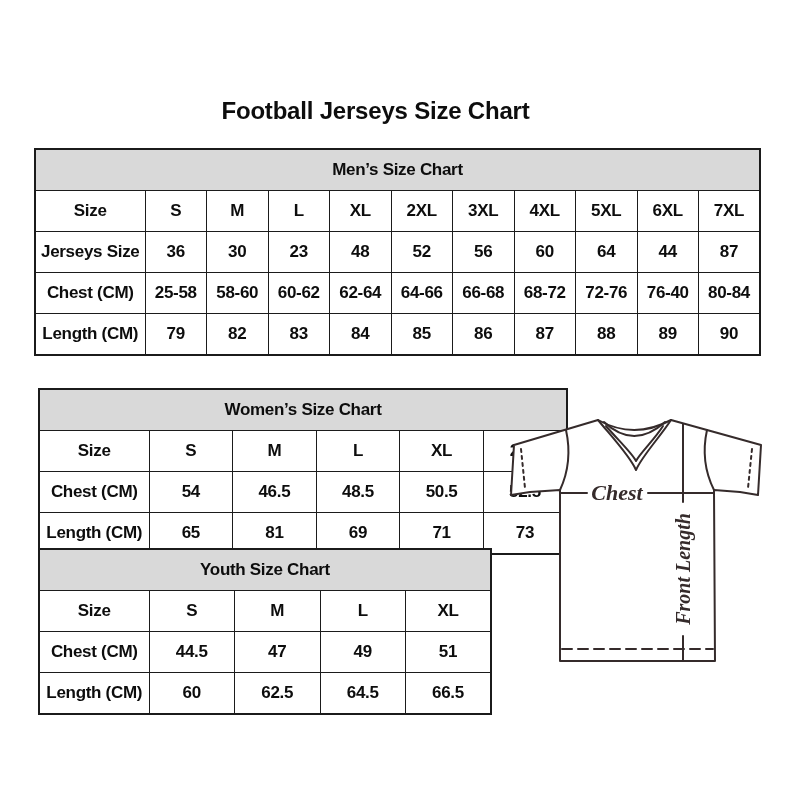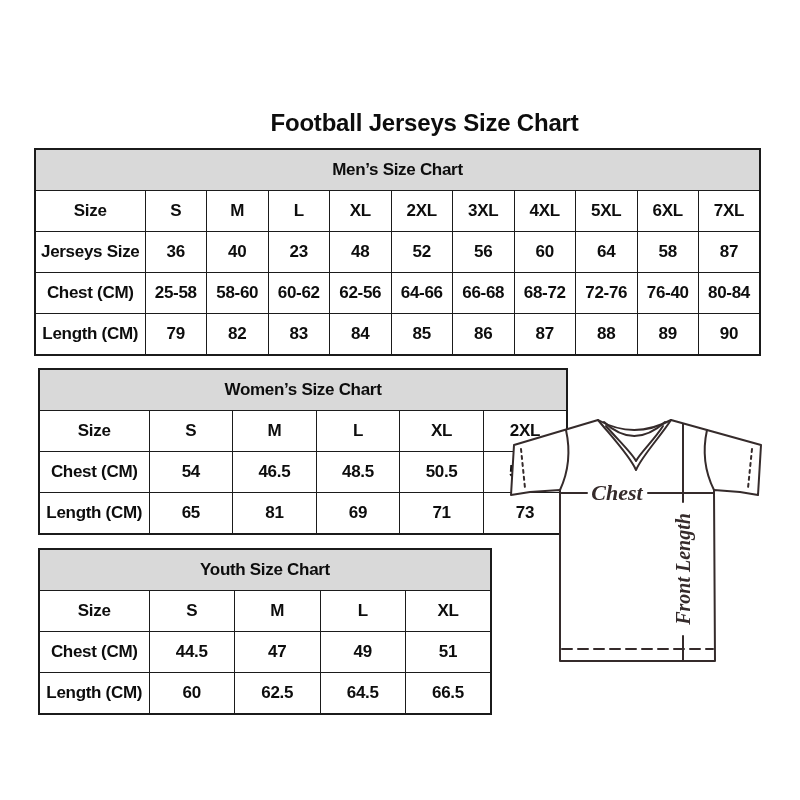--- a/index.html
+++ b/index.html
@@ -11,41 +11,41 @@
   html,body{margin:0;padding:0;}
   body{
     width:800px;height:800px;background:#ffffff;
     font-family:"Liberation Sans", sans-serif;
     color:var(--text);
     position:relative;overflow:hidden;
   }
   .title{
     position:absolute;left:0;top:96px;width:751px;
     text-align:center;font-size:24px;font-weight:bold;
-    letter-spacing:-0.2px;margin:12px;line-height:30px;padding-left:37px;
+    letter-spacing:-0.2px;margin:0;line-height:30px;
   }
   table.size-table{
     position:absolute;
     border-collapse:collapse;
     table-layout:fixed;
     border:2px solid var(--border);
     background:#ffffff;
   }
   table.size-table th, table.size-table td{
     border:1.5px solid var(--border);
     text-align:center;vertical-align:middle;
     font-weight:bold;font-size:17px;letter-spacing:-0.3px;
     padding:0;height:40px;overflow:hidden;white-space:nowrap;
   }
   table.size-table th.table-header{
     background:var(--header-bg);
     font-size:17px;height:40px;
   }
   .men  {left:34px; top:148px; width:727px;}
-  .women{left:38px; top:368px; width:530px;}
+  .women{left:38px; top:388px; width:530px;}
   .youth{left:38px; top:548px; width:454px;}
   .jersey{
     position:absolute;left:503px;top:398px;width:272px;height:272px;
   }
   .jersey path,.jersey line{
     stroke:var(--sketch);stroke-width:2;fill:none;
     stroke-linecap:round;stroke-linejoin:round;
   }
   .jersey .silhouette{fill:#ffffff;}
   .jersey text{
@@ -90,36 +90,36 @@
         <td>2XL</td>
         <td>3XL</td>
         <td>4XL</td>
         <td>5XL</td>
         <td>6XL</td>
         <td>7XL</td>
       </tr>
       <tr>
         <td>Jerseys Size</td>
         <td>36</td>
-        <td>40</td>
+        <td>30</td>
         <td>23</td>
         <td>48</td>
         <td>52</td>
         <td>56</td>
         <td>60</td>
         <td>64</td>
-        <td>58</td>
+        <td>44</td>
         <td>87</td>
       </tr>
       <tr>
         <td>Chest (CM)</td>
         <td>25-58</td>
         <td>58-60</td>
         <td>60-62</td>
-        <td>62-56</td>
+        <td>62-64</td>
         <td>64-66</td>
         <td>66-68</td>
         <td>68-72</td>
         <td>72-76</td>
         <td>76-40</td>
         <td>80-84</td>
       </tr>
       <tr>
         <td>Length (CM)</td>
         <td>79</td>

